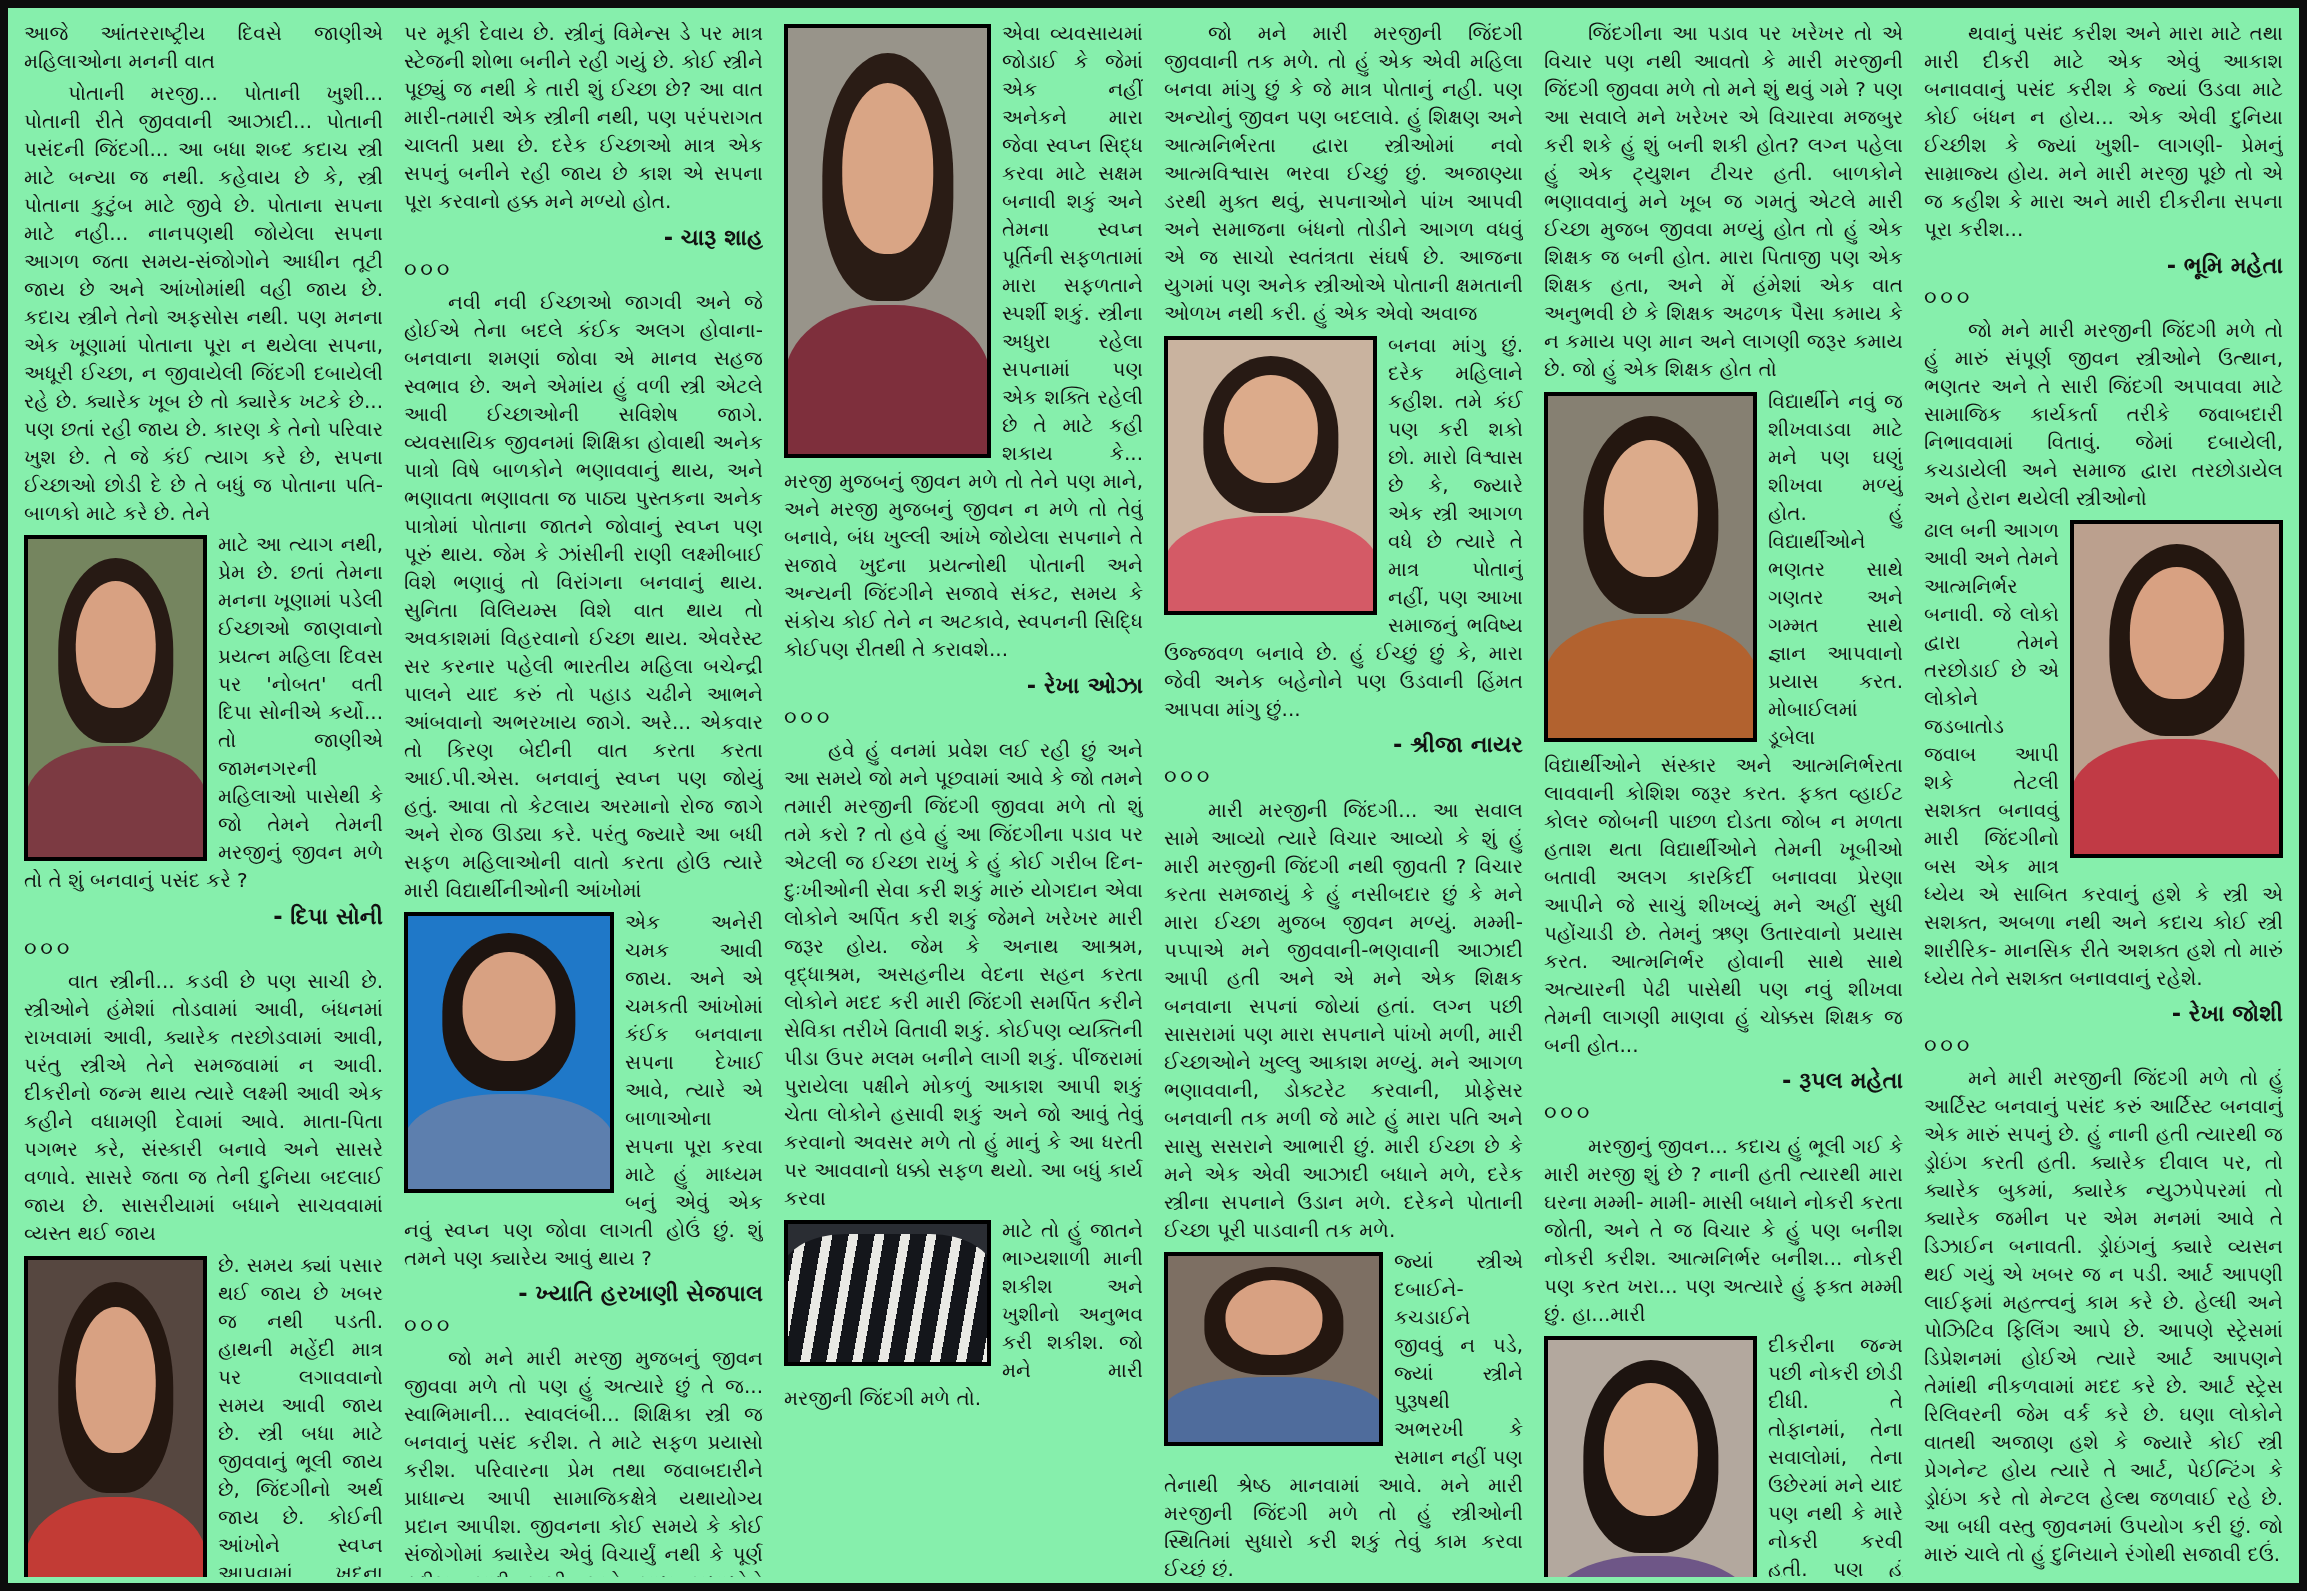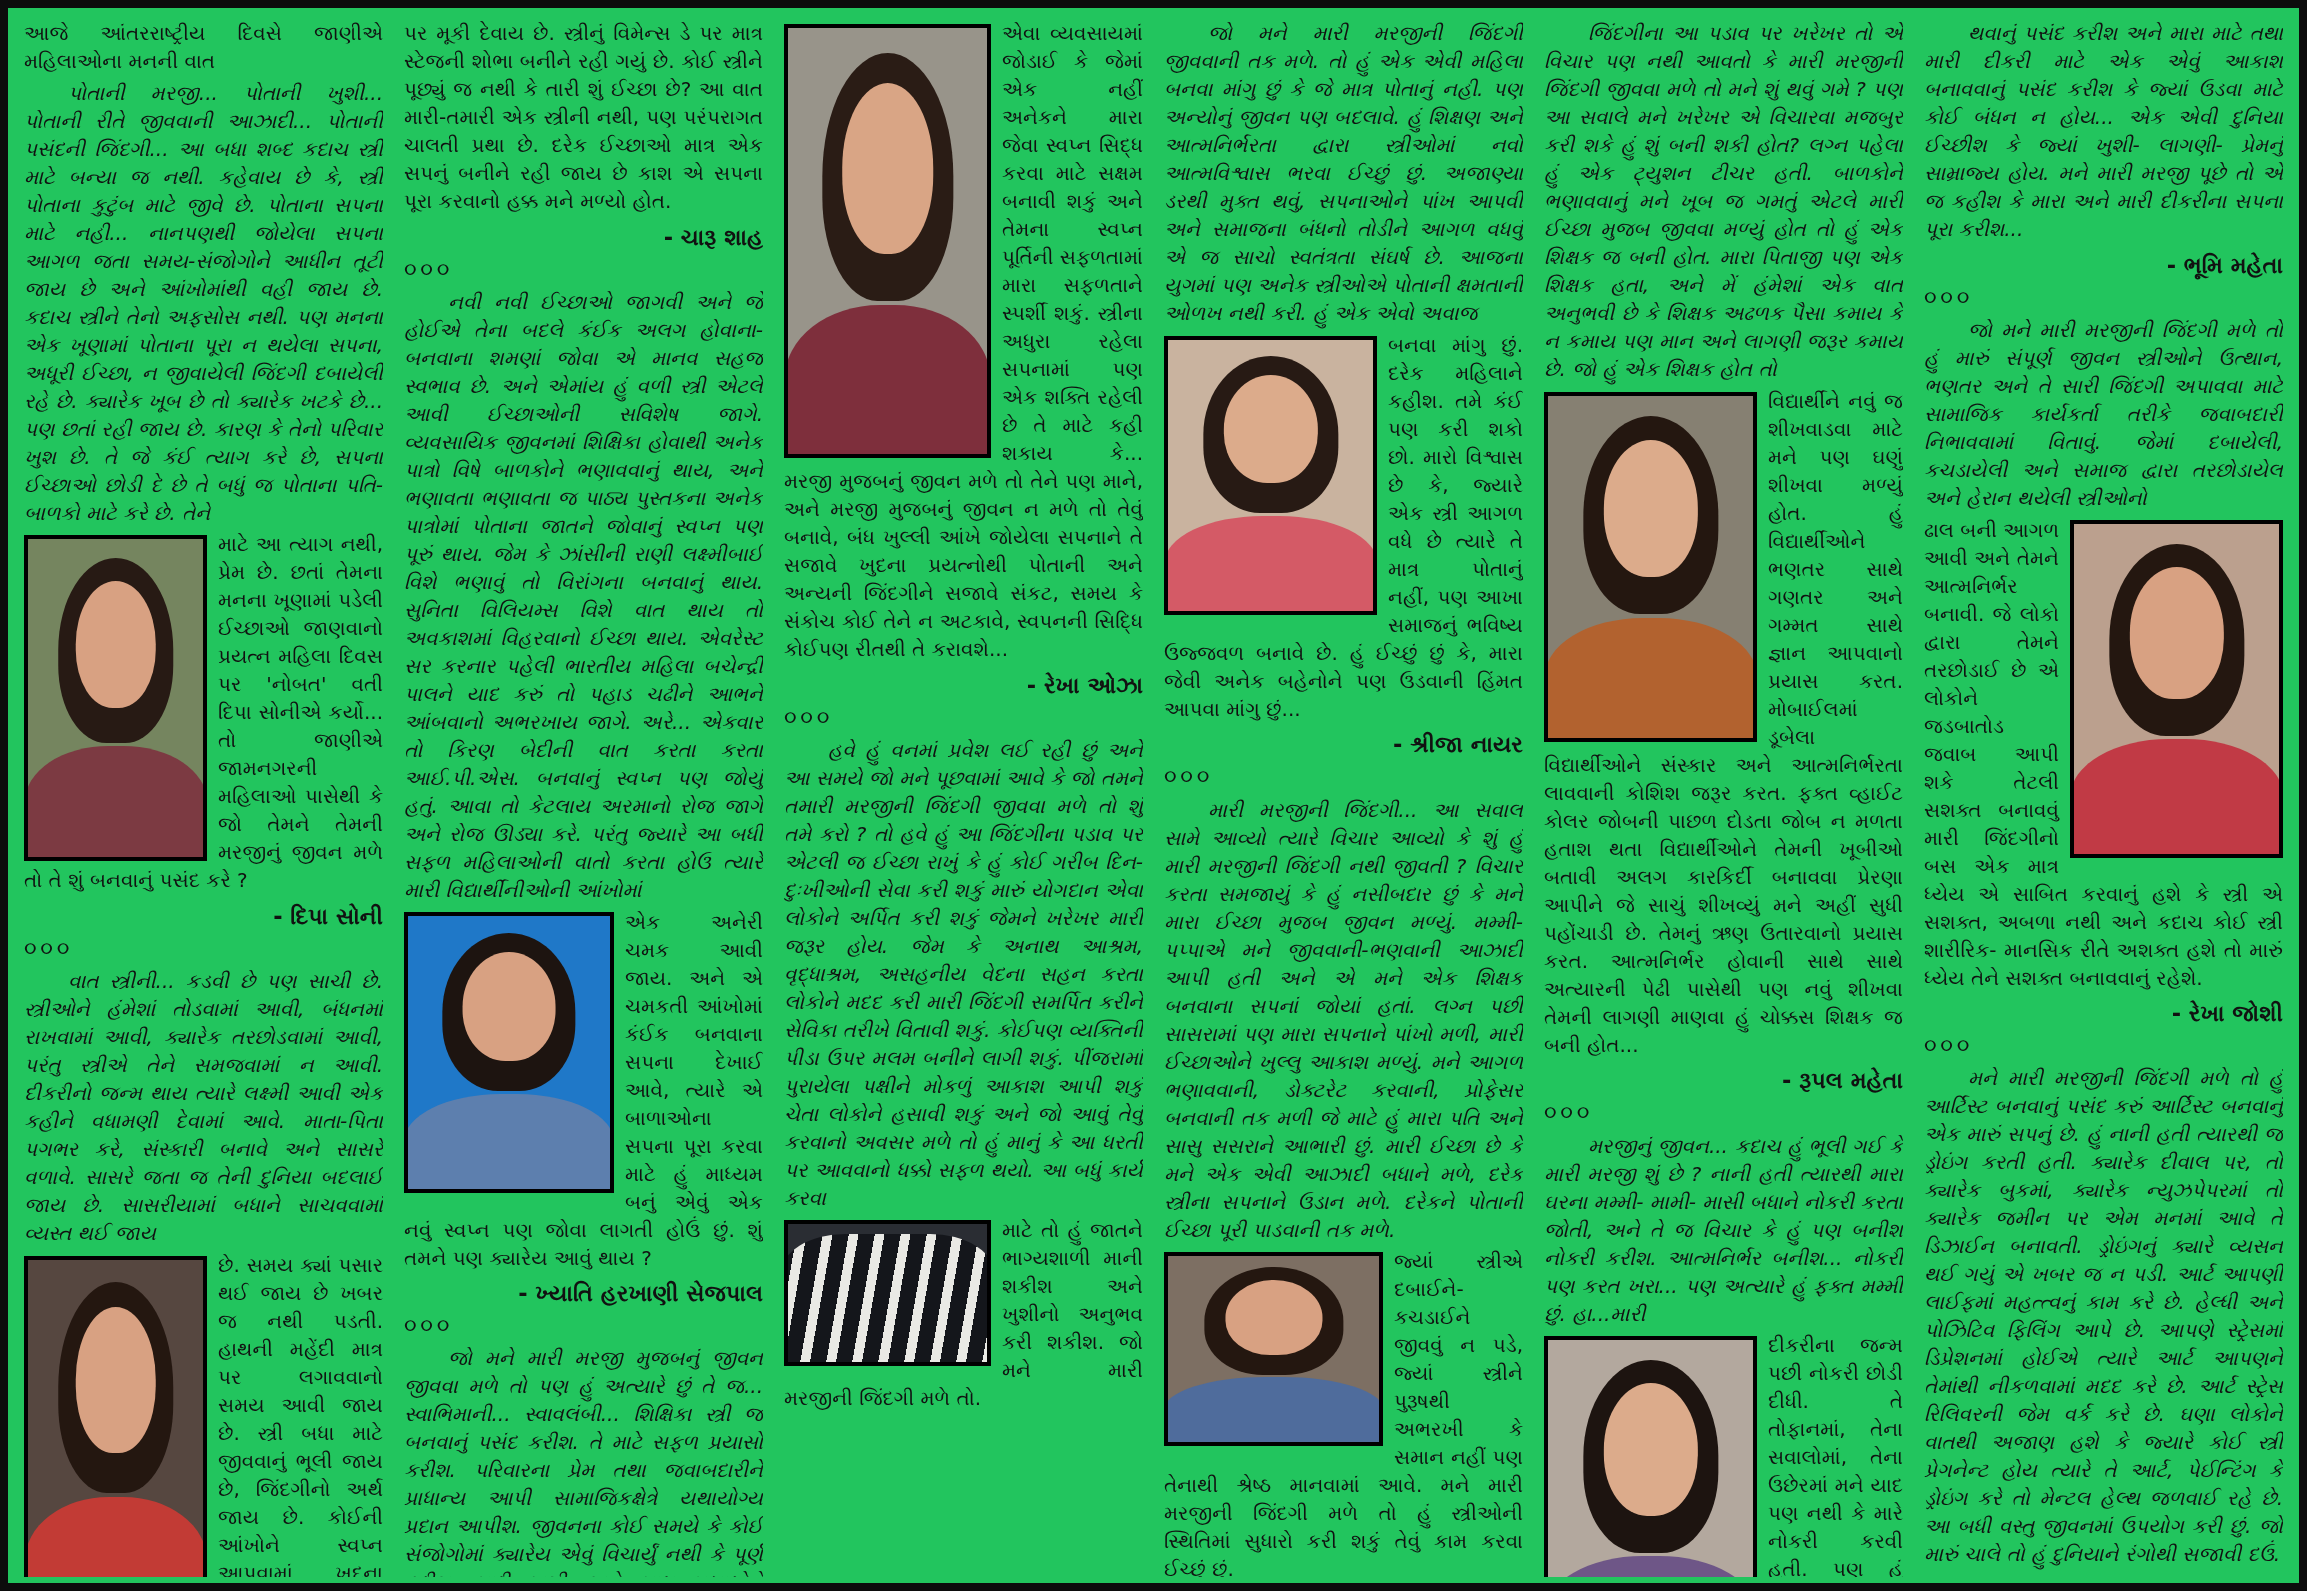--- a/index.html
+++ b/index.html
@@ -1,20 +1,20 @@
 <!DOCTYPE html>
 <html style="font-size:9.7px"><head>
 <meta charset="utf-8">
 <style>
   html,body{margin:0;padding:0;background:#777;}
   .page{
     position:relative;
     width:2307px;height:1591px;
     box-sizing:border-box;
-    background:#22c55e;
+    background:#86efac;
     border:8.5px solid #0c0c0c;
     overflow:hidden;
     font-family:"DejaVu Sans","Liberation Sans",sans-serif;
     color:#111;
   }
   .cols{
     display:flex;
     gap:21px;
     padding:11px 16px 6.1px 16px;
     height:100%;
@@ -26,21 +26,21 @@
     overflow:hidden;
     height:100%;
   }
   .para{
     margin:0 0 3.7px 0;
     font-size:20px;
     line-height:1.40;
     text-align:justify;
     word-break:break-word;
   }
-  .para.indent{text-indent:44px;font-style:italic;}
+  .para.indent{text-indent:44px;}
   .byline{
     margin:8.5px 0 2.4px 0;
     font-size:22.5px;
     font-weight:bold;
     text-align:right;
     font-family:"DejaVu Sans","Liberation Sans",sans-serif;
   }
   .sep{
     text-align:left;
     font-size:21px;

